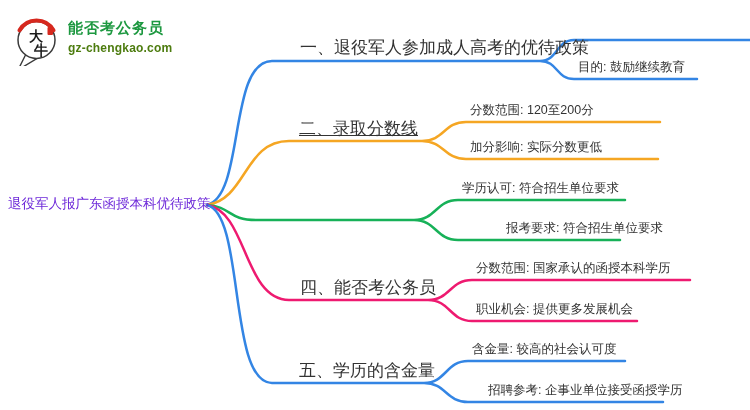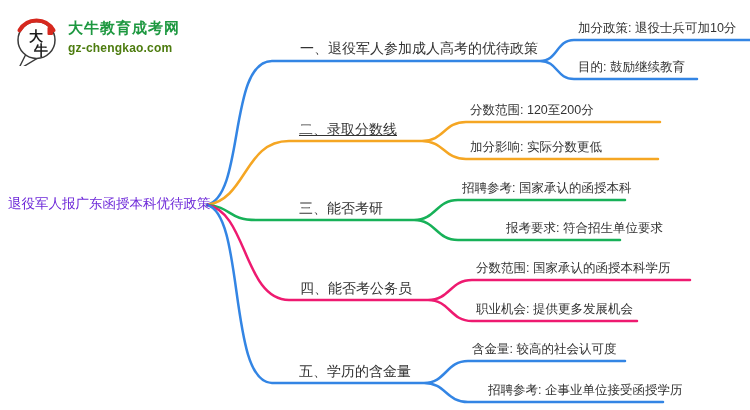--- a/index.html
+++ b/index.html
@@ -8,21 +8,21 @@
     font-family:"Liberation Sans","DejaVu Sans",sans-serif;
     position:relative;
   }
   #stage{position:absolute;left:0;top:0;width:750px;height:410px;}
   #wires{position:absolute;left:0;top:0;z-index:1;}
   .node{
     position:absolute;z-index:2;white-space:nowrap;
     color:#333;font-size:13px;line-height:16px;letter-spacing:0px;
   }
   .root{font-size:13.5px;color:#6d28d9;}
-  .branch-label{font-size:14px;}
+  .branch-label{font-size:17px;}
   .leaf-label{font-size:12.5px;}
   
   .logo{position:absolute;left:14px;top:16px;z-index:3;display:flex;align-items:flex-start;}
   .logo-icon{width:48px;height:50px;}
   .logo-text{margin-left:6px;padding-top:3px;}
   .logo-title{font-size:15px;font-weight:bold;letter-spacing:1px;}
   .logo-domain{font-size:12px;font-weight:bold;margin-top:3px;letter-spacing:.2px;}
 </style>
 </head>
 <body>
@@ -52,37 +52,35 @@
   <div class="logo">
     <svg class="logo-icon" viewBox="0 0 48 50">
       <path d="M12 38 L4 54 L22 43 Z" fill="#ffffff" stroke="#3a3a3a" stroke-width="1.4"></path>
       <circle cx="22.5" cy="24" r="18.5" fill="#ffffff" stroke="#3a3a3a" stroke-width="1.5"></circle>
       <path d="M5.6 14.25 A19.5 19.5 0 0 1 39.4 14.25" fill="none" stroke="#d6281e" stroke-width="4.2" stroke-linecap="round"></path>
       <text x="15" y="25" font-size="14" font-weight="bold" fill="#1c1c1c" font-family="'DejaVu Sans',sans-serif">大</text>
       <text x="20" y="39" font-size="14" font-weight="bold" fill="#1c1c1c" font-family="'DejaVu Sans',sans-serif">牛</text>
       <rect x="33.5" y="11" width="5.5" height="8" rx="1" fill="#d6281e"></rect>
     </svg>
     <div class="logo-text">
-      <div class="logo-title" style="color:#1d9840">大牛教育成考网</div>
+      <div class="logo-title" style="color:#1d9840">能否考公务员</div>
       <div class="logo-domain" style="color:#4d7c0f">gz-chengkao.com</div>
     </div>
   </div>
 
   <div class="node root" style="left:8px;top:196px;">退役军人报广东函授本科优待政策</div>
 
   <div class="node branch-label" style="left:300px;top:40px;">一、退役军人参加成人高考的优待政策</div>
-  <div class="node leaf-label" style="left:578px;top:20px;">加分政策: 退役士兵可加10分</div>
   <div class="node leaf-label" style="left:578px;top:59px;">目的: 鼓励继续教育</div>
 
   <div class="node branch-label" style="left:299px;top:121px;text-decoration:underline;">二、录取分数线</div>
   <div class="node leaf-label" style="left:470px;top:102px;">分数范围: 120至200分</div>
   <div class="node leaf-label" style="left:470px;top:139px;">加分影响: 实际分数更低</div>
 
-  <div class="node branch-label" style="left:299px;top:200px;">三、能否考研</div>
-  <div class="node leaf-label" style="left:462px;top:180px;">招聘参考: 国家承认的函授本科</div>
+  <div class="node leaf-label" style="left:462px;top:180px;">学历认可: 符合招生单位要求</div>
   <div class="node leaf-label" style="left:462px;top:220px;margin-left:44px;">报考要求: 符合招生单位要求</div>
 
   <div class="node branch-label" style="left:300px;top:280px;">四、能否考公务员</div>
   <div class="node leaf-label" style="left:476px;top:260px;">分数范围: 国家承认的函授本科学历</div>
   <div class="node leaf-label" style="left:476px;top:301px;">职业机会: 提供更多发展机会</div>
 
   <div class="node branch-label" style="left:299px;top:363px;">五、学历的含金量</div>
   <div class="node leaf-label" style="left:472px;top:341px;">含金量: 较高的社会认可度</div>
   <div class="node leaf-label" style="left:472px;top:382px;margin-left:16px;">招聘参考: 企事业单位接受函授学历</div>
 

